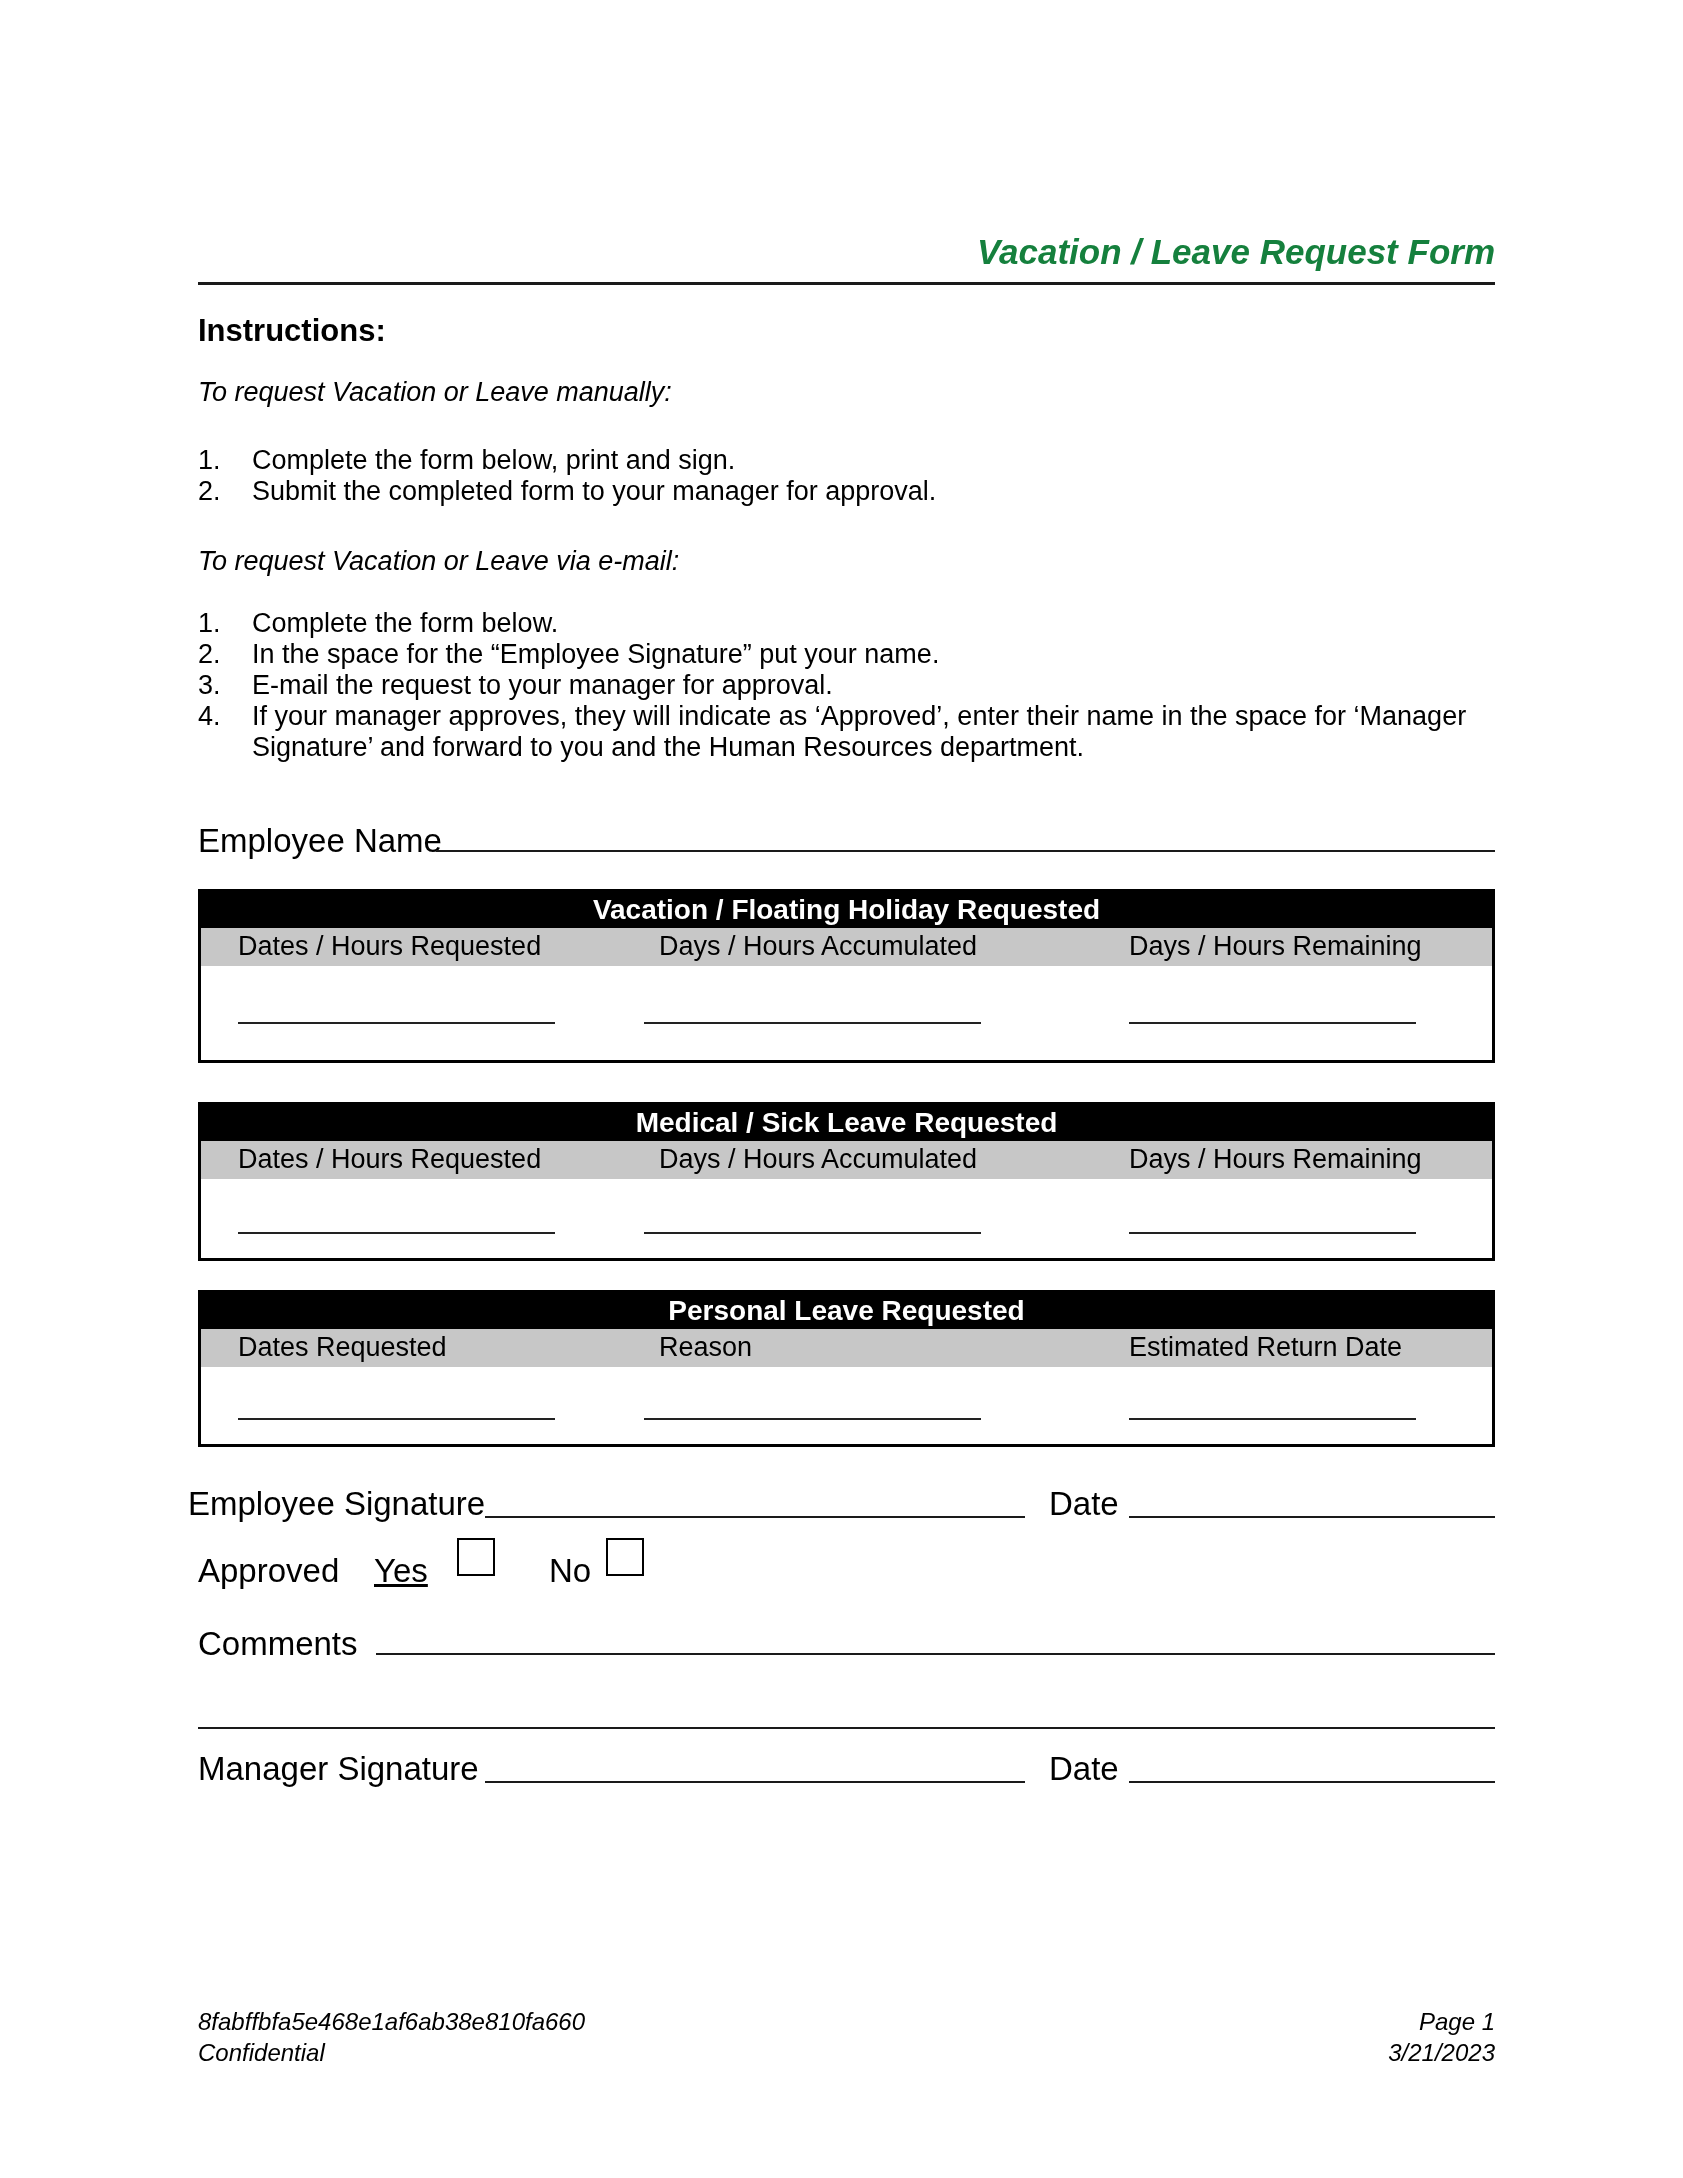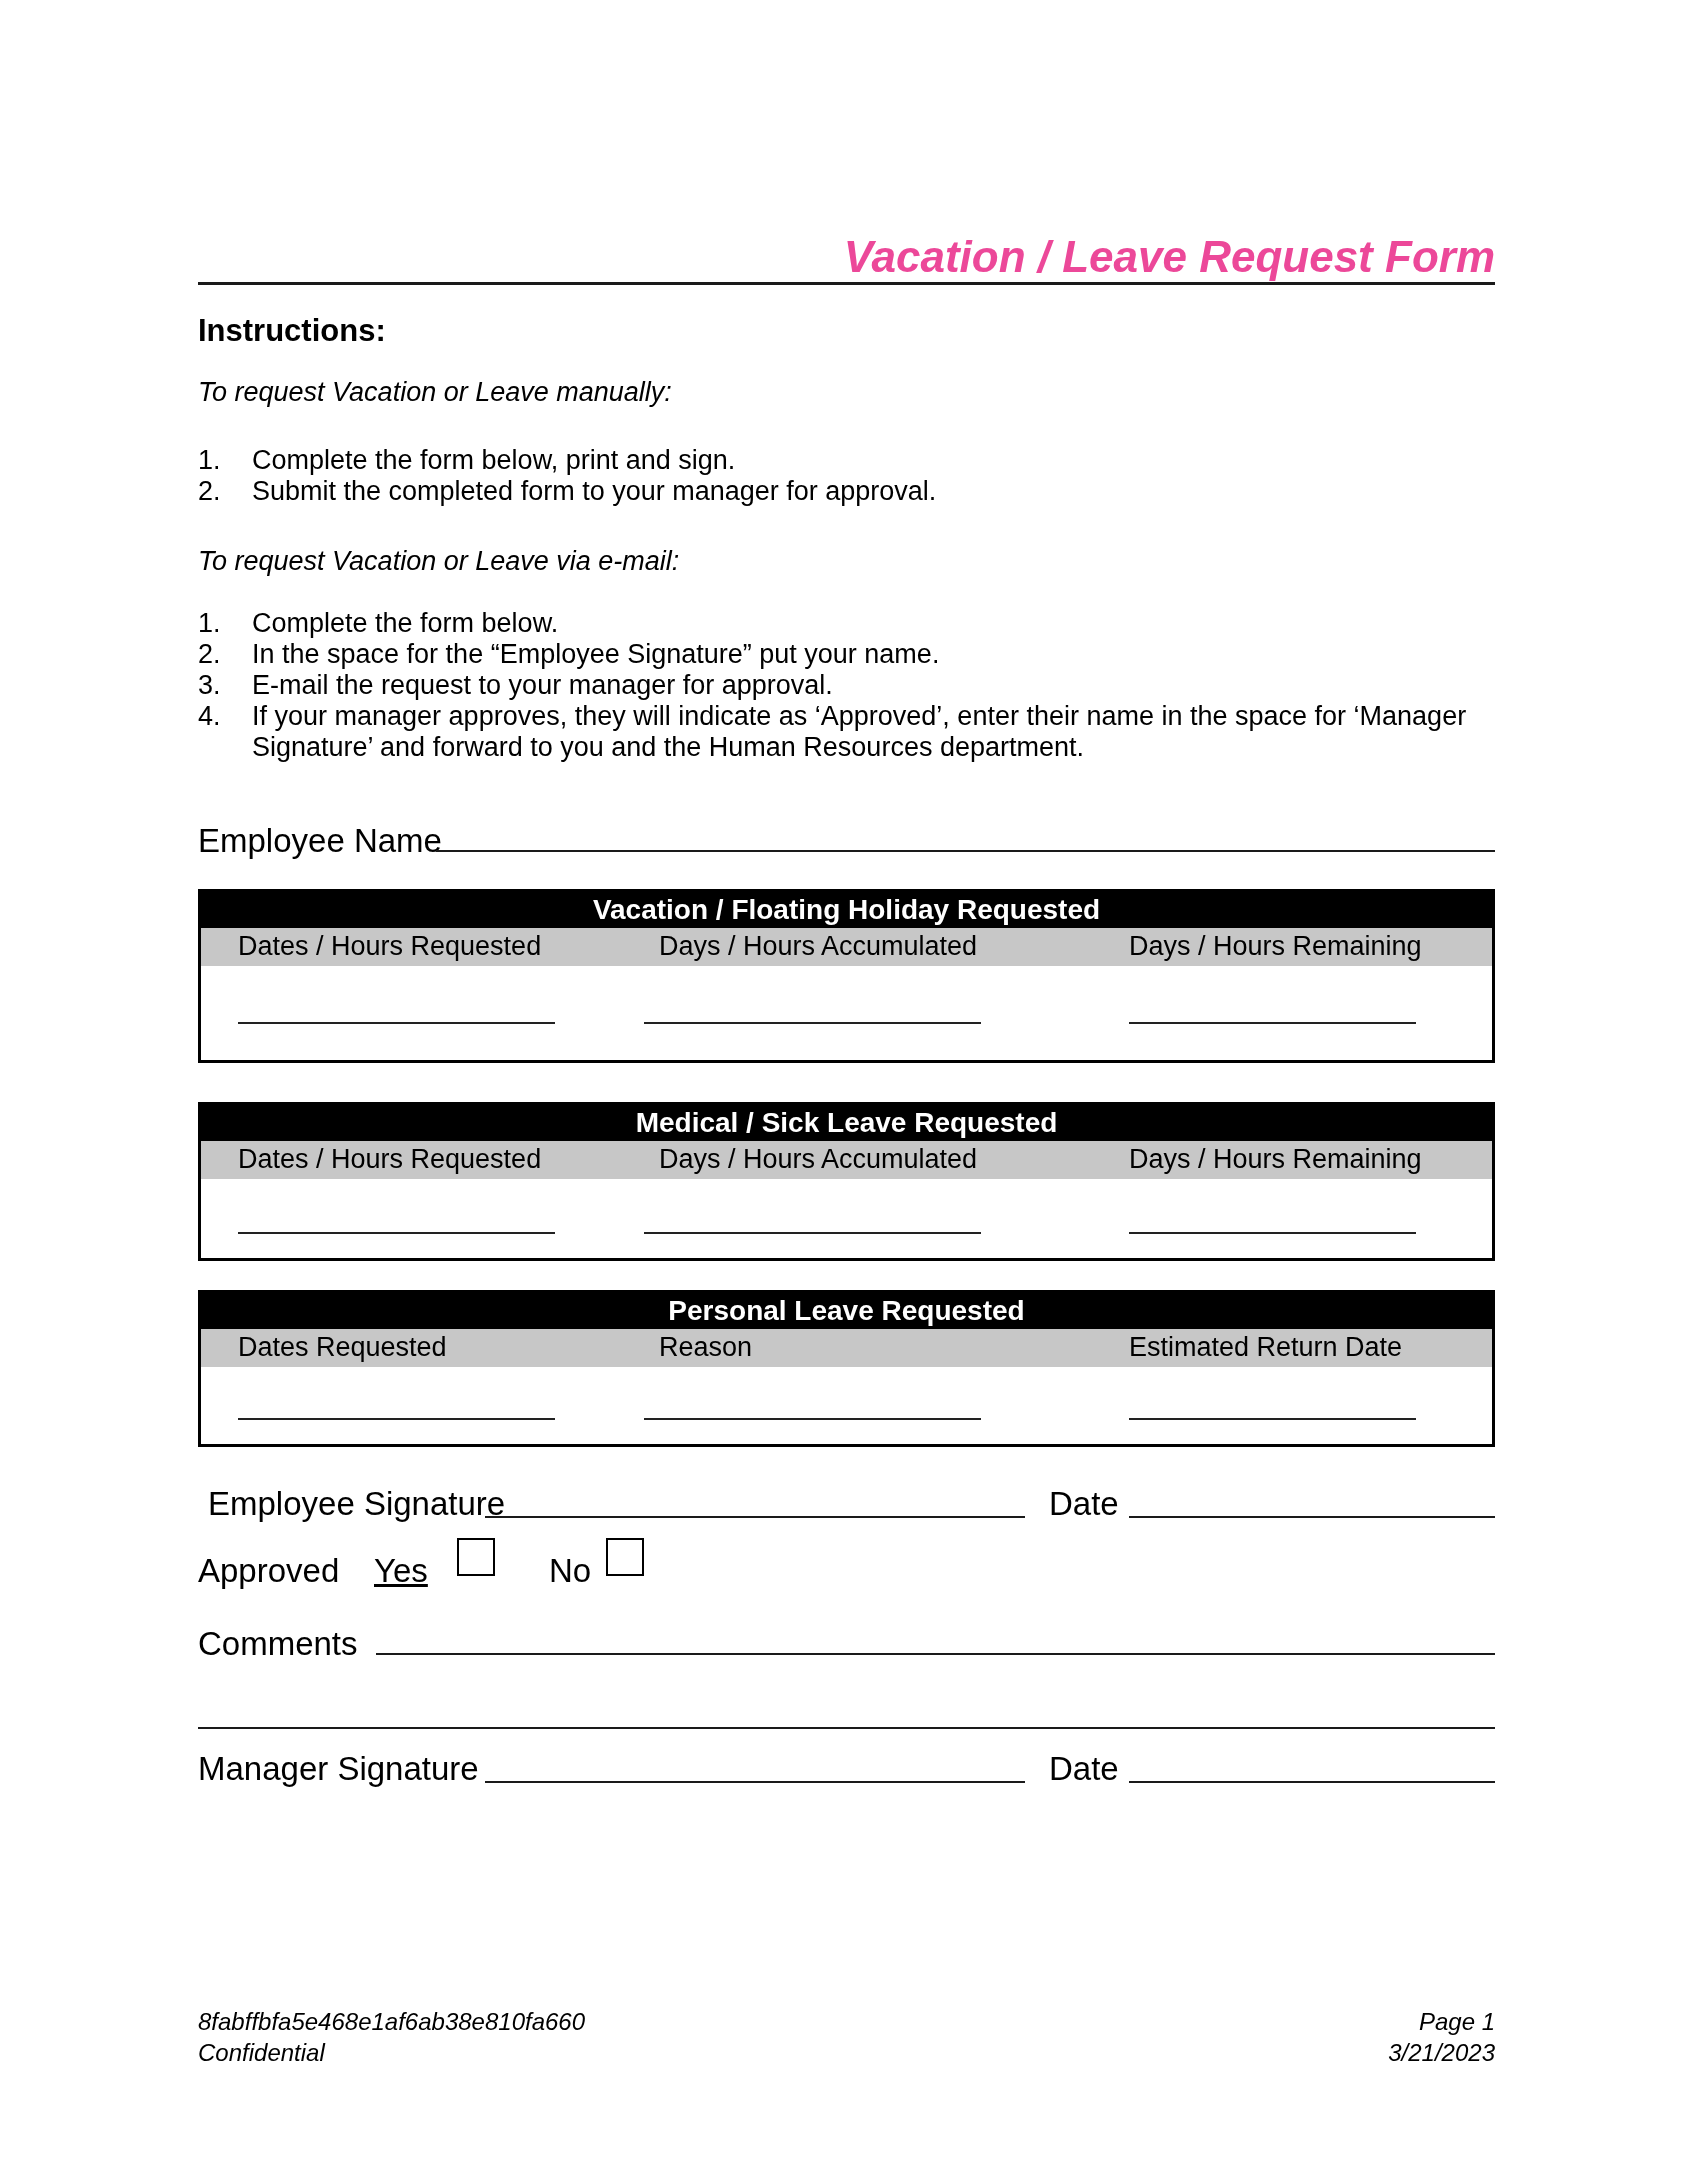--- a/index.html
+++ b/index.html
@@ -23,22 +23,22 @@
     font-size:56px; font-weight:bold; font-style:italic;
     letter-spacing:-2px; white-space:nowrap;
   }
   .logo-text .nex { color:#29A9E0; }
   .logo-text .dim { color:#14356E; }
   .logo-text .reg { color:#14356E; font-size:17px; font-weight:bold; vertical-align:38px; letter-spacing:0; }
 
   
   .doc-title {
     position:absolute; left:198px; top:232px; width:1297px;
-    text-align:right; font-size:44px; font-weight:bold; font-style:italic;
-    color:#ec4899;
+    text-align:right; font-size:35px; font-weight:bold; font-style:italic;
+    color:#15803d;
   }
   .title-rule { position:absolute; left:198px; top:282px; width:1297px; height:3px; background:#1a1a1a; }
 
   
   .ins-heading { position:absolute; left:198px; top:313px; font-size:31px; font-weight:bold; }
   .ins-intro   { position:absolute; left:198px; font-size:27px; font-style:italic; }
   .intro-manual { top:377px; }
   .intro-email  { top:546px; }
   .steps { position:absolute; left:198px; width:1299px; font-size:27px; }
   .steps-manual { top:445px; }
@@ -77,21 +77,21 @@
   .blank { position:absolute; height:2px; background:#222; }
   .t1 .blank { top:56px; }
   .t2 .blank { top:53px; }
   .t3 .blank { top:51px; }
   .blank.b1 { left:37px;  width:317px; }
   .blank.b2 { left:443px; width:337px; }
   .blank.b3 { left:928px; width:287px; }
 
   
   .lbl { position:absolute; font-size:33px; }
-  .emp-sig-label  { left:208px;  top:1485px; }
+  .emp-sig-label  { left:188px;  top:1485px; }
   .emp-sig-line   { left:485px;  top:1516px; width:540px; }
   .emp-date-label { left:1049px; top:1485px; }
   .emp-date-line  { left:1129px; top:1516px; width:366px; }
 
   .approved-label { left:198px; top:1552px; }
   .yes-label      { left:374px; top:1552px;text-decoration:underline; }
   .no-label       { left:549px; top:1552px; }
   .checkbox {
     position:absolute; width:38px; height:38px;
     border:2px solid #000; background:#fff;

